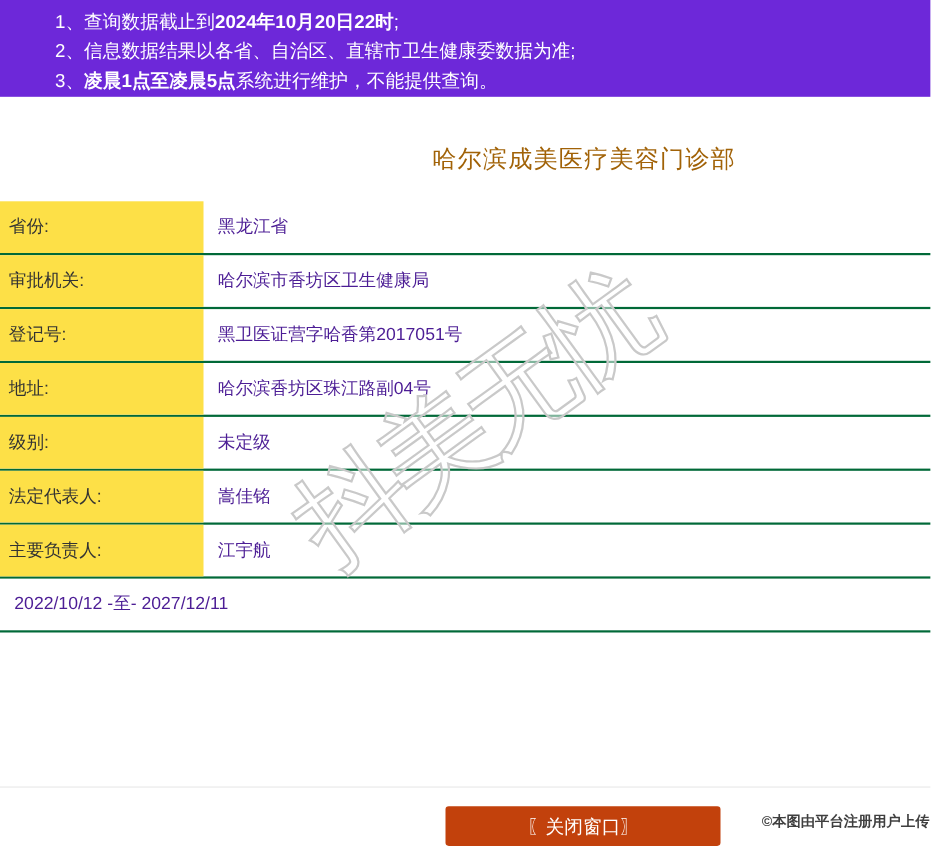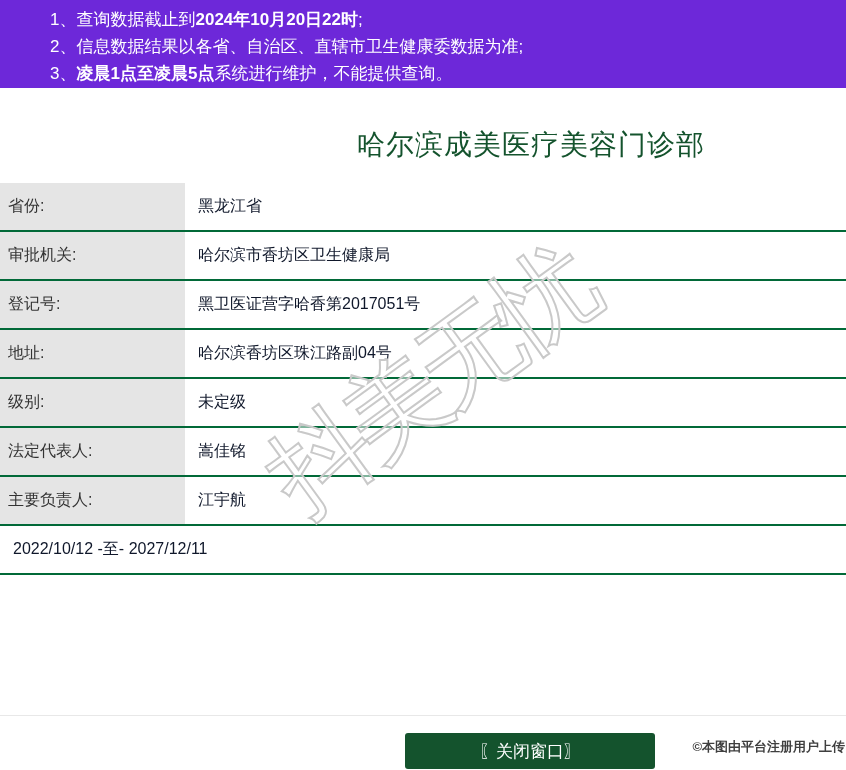--- a/index.html
+++ b/index.html
@@ -23,50 +23,50 @@
     white-space: nowrap;
   }
   .banner .line b { font-weight: bold; }
 
   
   .title {
     margin-top: 37px;
     margin-left: 216px;
     width: 630px;
     text-align: center;
-    font-size: 28px;
+    font-size: 22px;
     line-height: 40px;
-    color: #14532d;
+    color: #a16207;
     letter-spacing: 1px;
   }
 
   
   .info-table { margin-top: 18px; width: 100%; }
   .row {
     display: flex;
     height: 49px;
     border-bottom: 2px solid #016938;
     align-items: center;
   }
   .row .cell-label {
     width: 185px;
     height: 100%;
-    background: #e5e5e5;
+    background: #fde047;
     display: flex;
     align-items: center;
     padding-left: 8px;
     font-size: 16px;
     color: #333333;
     flex: none;
   }
   .row .cell-value {
     flex: 1;
     padding-left: 13px;
     font-size: 16px;
-    color: #0f172a;
+    color: #4c1d95;
     white-space: nowrap;
   }
 
   
   .watermark {
     position: absolute;
     left: 431px; top: 383px;
     transform: translate(-50%, -50%) rotate(-36deg);
     font-size: 100px;
     letter-spacing: -8px;
@@ -81,21 +81,21 @@
   .footer-line {
     position: absolute;
     top: 715px; left: 0;
     width: 100%;
     border-top: 1px solid #e8e8e8;
   }
   .close-btn {
     position: absolute;
     left: 405px; top: 733px;
     width: 250px; height: 36px;
-    background: #14532d;
+    background: #c2410c;
     color: #ffffff;
     border: none;
     border-radius: 3px;
     font-size: 17px;
     font-family: "Liberation Sans", sans-serif;
     cursor: pointer;
   }
   .copyright {
     position: absolute;
     right: 1px; bottom: 14px;

